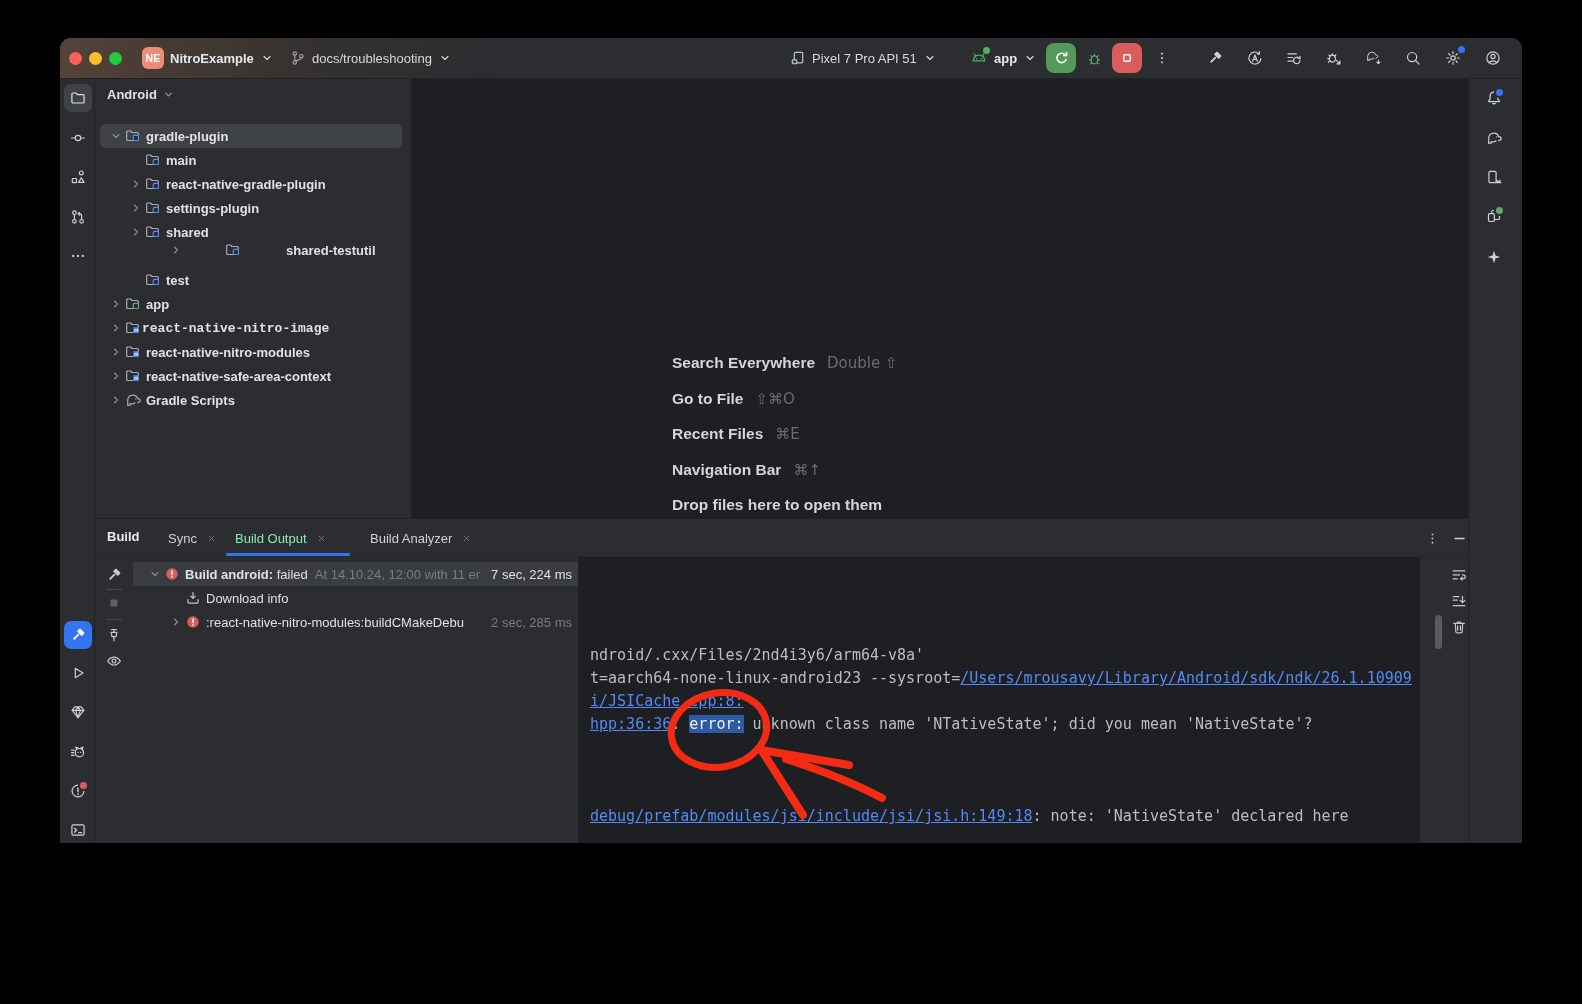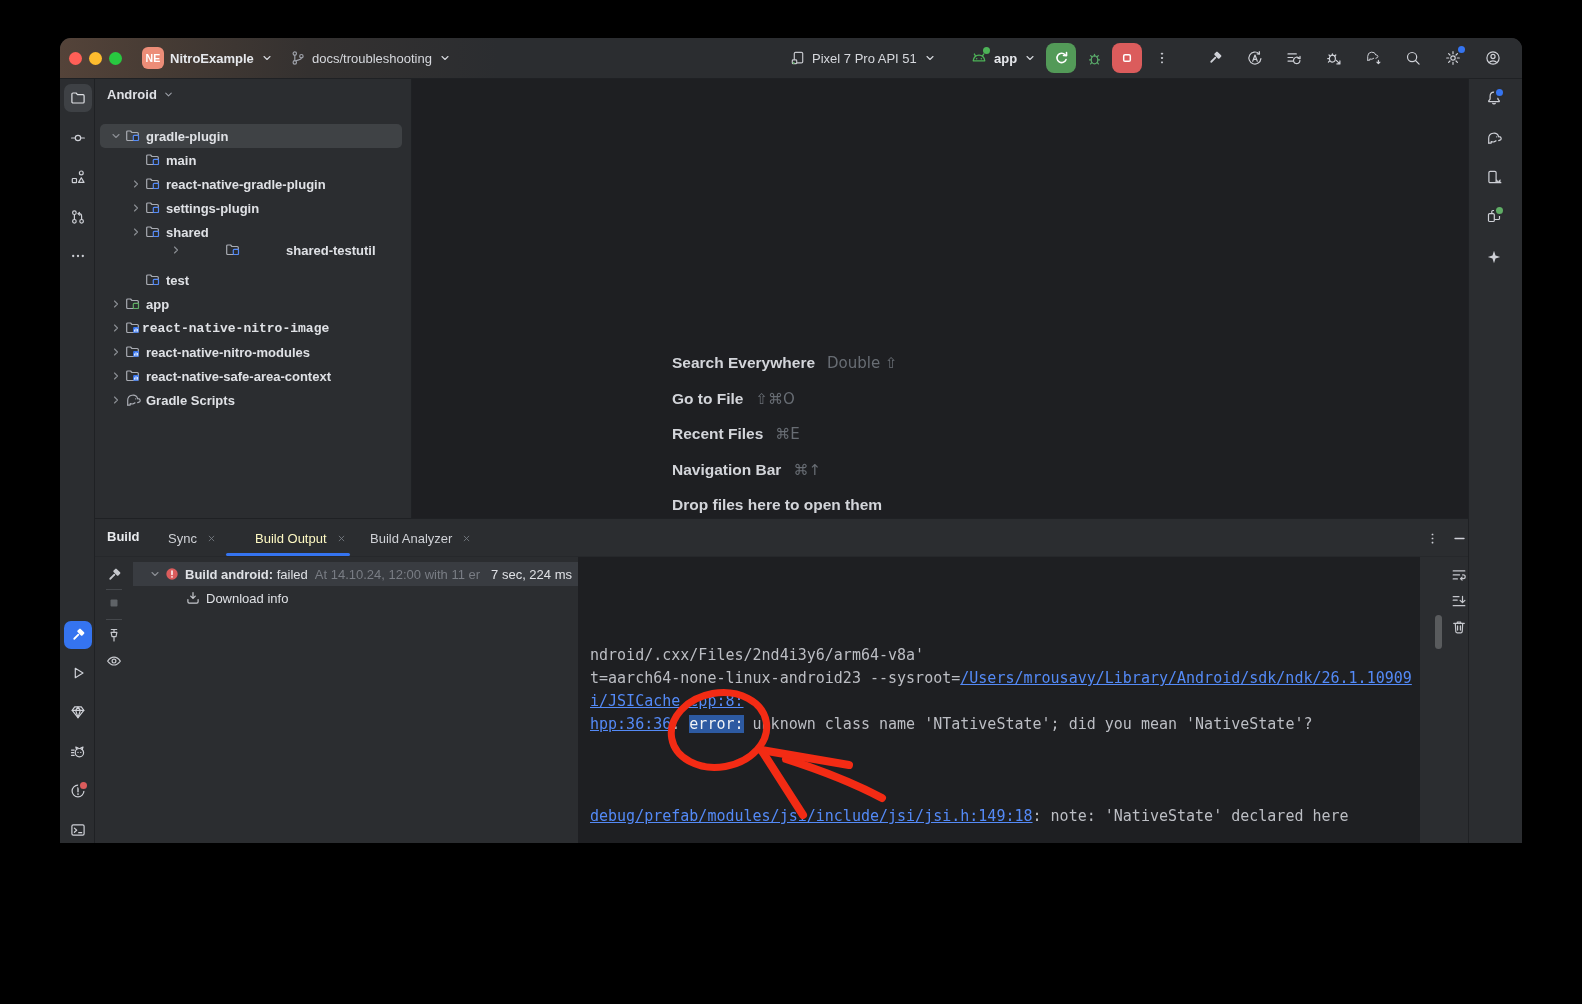--- a/index.html
+++ b/index.html
@@ -40,21 +40,21 @@
   .brow .meta{color:#797d84;margin-left:7px;}
   .brow .dur{position:absolute;right:6px;top:0;height:100%;display:flex;align-items:center;
              background:inherit;padding-left:8px;}
   .icbox{display:flex;align-items:center;justify-content:center;flex:none;}
   .cline{height:23px;line-height:23px;font-family:"DejaVu Sans Mono",monospace;font-size:15px;
          color:#bcbec4;white-space:pre;}
   .cline .lnk{color:#548af7;text-decoration:underline;}
   .cline .err{background:#2d5aa2;color:#f0f2f5;}
   .tab{position:absolute;top:487px;height:26px;display:flex;align-items:center;gap:9px;
        color:#cfd1d6;font-size:13px;white-space:nowrap;}
-  .tab.active{color:#fef9c3;margin-left:20px;}
+  .tab.active{color:#86efac;}
   .sc-label{color:#d3d5da;font-size:15.5px;font-weight:700;}
   .sc-keys{color:#686d74;font-size:15px;font-family:"DejaVu Sans",sans-serif;margin-left:12px;font-weight:400;}
   .thumb{position:absolute;background:rgba(255,255,255,.22);border-radius:4px;}
   .crumbs{position:absolute;left:10px;top:855px;height:29px;display:flex;align-items:center;gap:7px;
           color:#b4b7bd;font-size:13px;}
   .crumbs .sep{color:#74787f;font-size:12px;}
   .divline{position:absolute;width:16px;height:1px;background:#45484c;}
   svg{display:block;}
 </style>
 </head>
@@ -775,20 +775,37 @@
         <span style="width: 35px; flex: 0 0 auto;"></span>
         <span class="icbox" style="width: 16px; color: rgb(139, 142, 148);"></span>
         <span class="icbox" style="width: 18px; color: rgb(198, 200, 205);">
           <svg width="16" height="16" viewBox="0 0 16 16" fill="none" stroke="currentColor" stroke-width="1.2" stroke-linecap="round" stroke-linejoin="round">
             <path d="M8 2.6v5.8M5.7 6.1L8 8.4l2.3-2.3"></path>
             <path d="M2.9 9.6v2.2c0 .7.6 1.3 1.3 1.3h7.6c.7 0 1.3-.6 1.3-1.3V9.6"></path>
           </svg>
         </span>
         <span style="margin-left: 4px;">Download info</span>
       </div>
+      <div class="brow" style="top: 572px;">
+        <span style="width: 35px; flex: 0 0 auto;"></span>
+        <span class="icbox" style="width: 16px; color: rgb(139, 142, 148);">
+          <svg width="14" height="14" viewBox="0 0 16 16" fill="none" stroke="currentColor" stroke-width="1.2" stroke-linecap="round" stroke-linejoin="round">
+            <path d="M6.3 4.6L9.7 8l-3.4 3.4" stroke-width="1.3"></path>
+          </svg>
+        </span>
+        <span class="icbox" style="width: 18px; color: rgb(198, 200, 205);">
+          <svg width="16" height="16" viewBox="0 0 16 16" fill="none" stroke="currentColor" stroke-width="1.2" stroke-linecap="round" stroke-linejoin="round">
+            <circle cx="8" cy="8" r="5.7" fill="#db5c5c" stroke="none"></circle>
+            <path d="M8 4.9v3.7" stroke="#fff" stroke-width="1.5"></path>
+            <circle cx="8" cy="10.9" r=".8" fill="#fff" stroke="none"></circle>
+          </svg>
+        </span>
+        <span style="margin-left: 4px;">:react-native-nitro-modules:buildCMakeDebu</span>
+        <span class="dur" style="color: rgb(121, 125, 132);">2 sec, 285 ms</span>
+      </div>
       <div class="ibtn sm" style="left: 1386px; top: 524px; color: rgb(198, 200, 205);">
         <span class="icbox" style="">
           <svg width="16" height="16" viewBox="0 0 16 16" fill="none" stroke="currentColor" stroke-width="1.2" stroke-linecap="round" stroke-linejoin="round">
             <path d="M2.2 3.9h11.6M2.2 7.9h6.4M2.2 11.9h4.2"></path>
             <path d="M11.6 7.9h.7a1.9 1.9 0 0 1 0 3.8h-2.5"></path>
             <path d="M11.1 10.2l-1.5 1.5 1.5 1.5"></path>
           </svg>
         </span>
       </div>
       <div class="ibtn sm" style="left: 1386px; top: 550px; color: rgb(198, 200, 205);">

